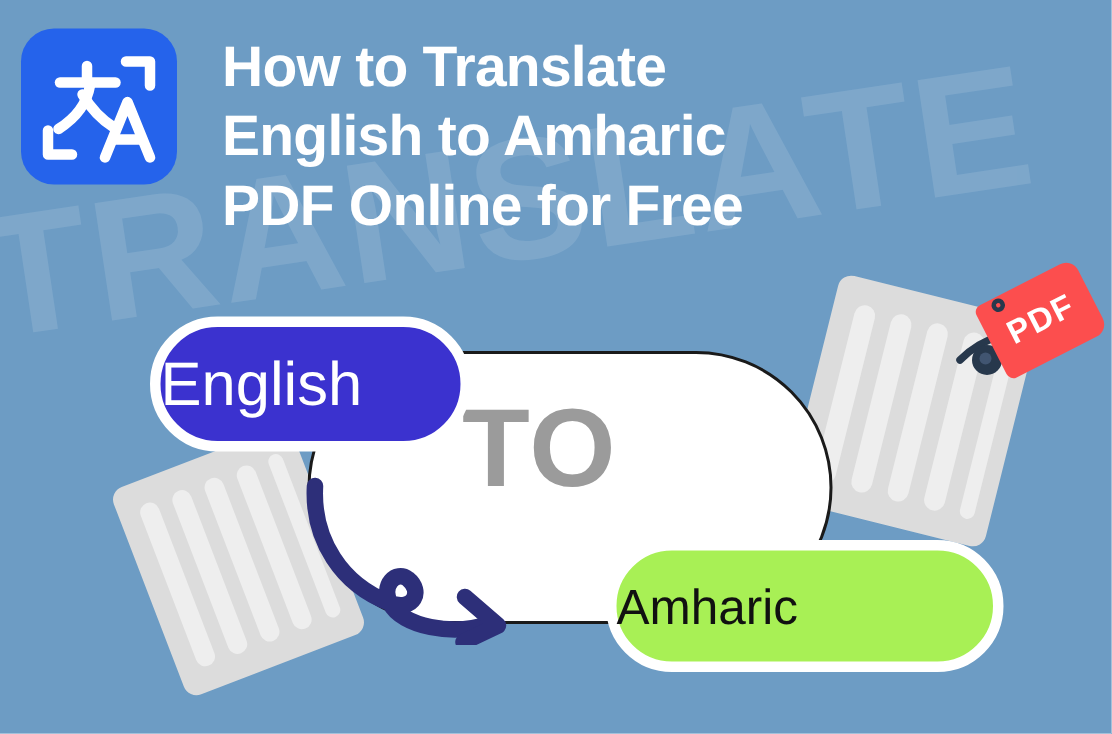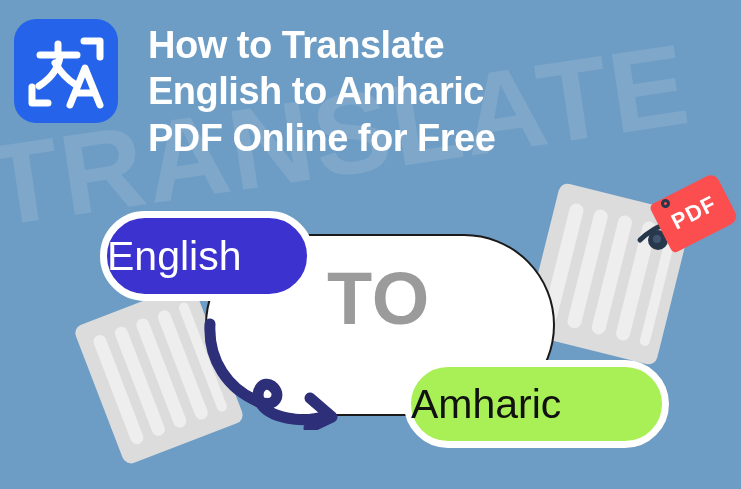--- a/index.html
+++ b/index.html
@@ -126,21 +126,21 @@
   .main-pill {
     position: absolute;
     left: 205px; top: 234px;
     width: 350px; height: 182px;
     background: #ffffff;
     border: 2px solid #1a1a1a;
     border-radius: 92px;
   }
   .to-label {
     position: absolute;
-    left: 327px; top: 262px;
+    left: 308px; top: 262px;
     color: #9b9b9b;
     font-size: 74px;
     font-weight: 700;
     letter-spacing: 1px;
     line-height: 1;
   }
 
   
   .arrow { position: absolute; left: 198px; top: 318px; width: 180px; height: 112px; }
 
@@ -161,21 +161,21 @@
     width: 214px; height: 90px;
     background: #3b32cf;
     color: #ffffff;
     font-size: 41px;
   }
   .pill-amharic {
     left: 404px; top: 360px;
     width: 265px; height: 88px;
     background: #a8f055;
     color: #111111;
-    font-size: 41px;
+    font-size: 33px;
   }
 
   
   .brand {
     position: absolute;
     left: 22px; top: 427px;
     color: #ffffff;
     font-size: 33px;
     font-weight: 700;
     letter-spacing: -0.3px;

